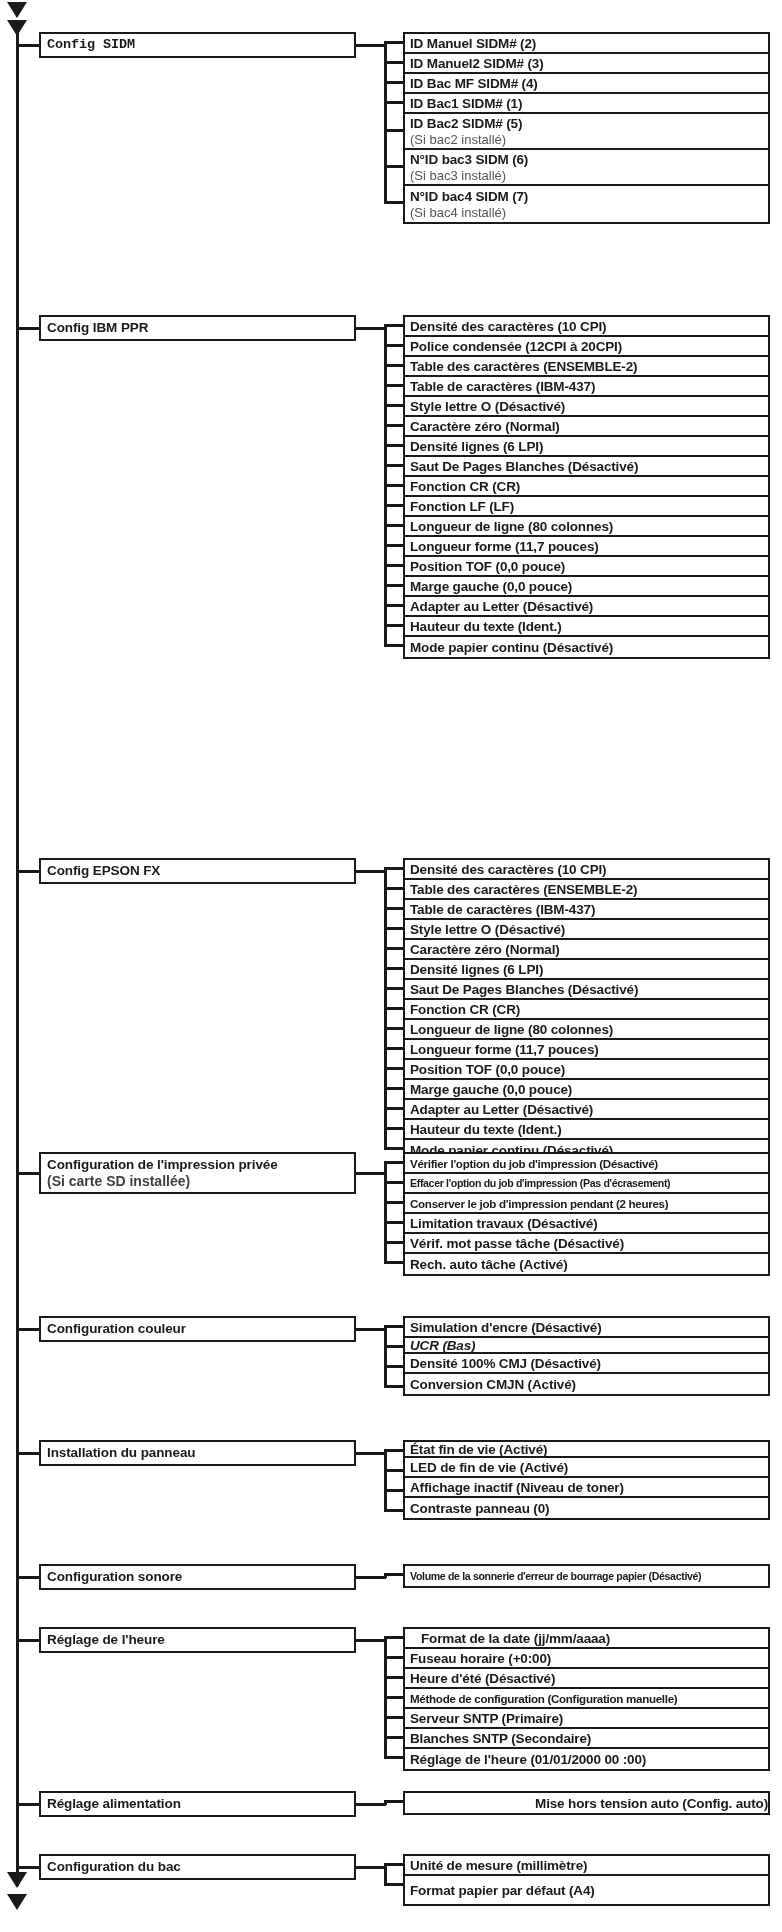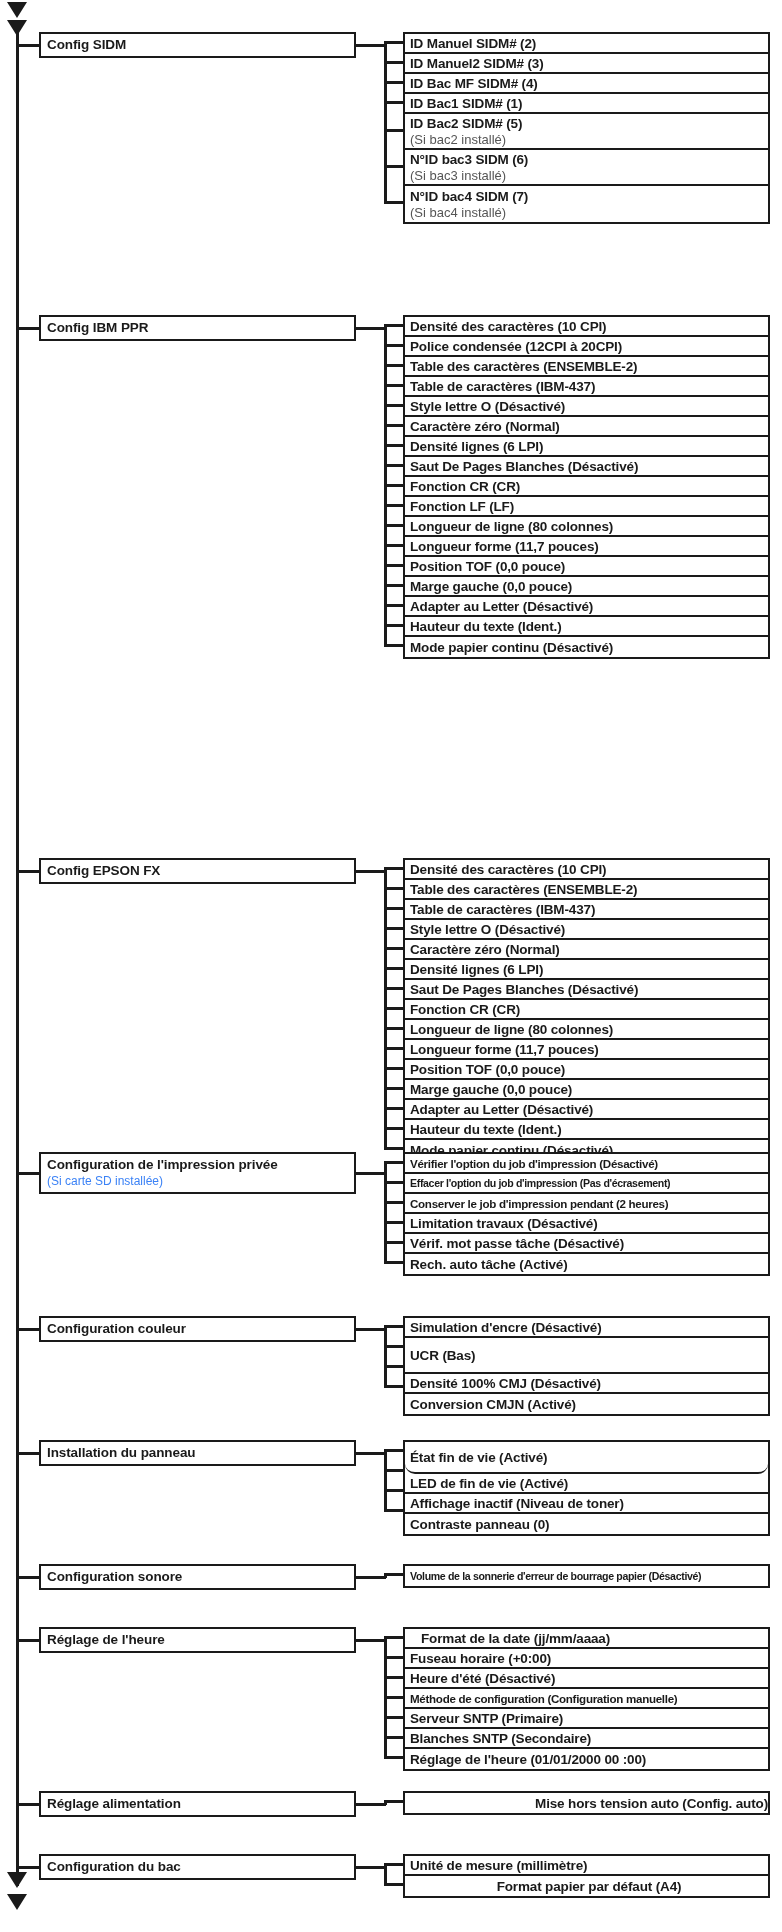--- a/index.html
+++ b/index.html
@@ -71,24 +71,24 @@
     padding: 2px 0 2px 6px;
   }
   .parent-title {
     font-weight: bold;
     font-size: 13.5px;
     line-height: 17px;
     white-space: nowrap;
     letter-spacing: -0.1px;
   }
   .parent-note {
-    font-weight: normal;
-    font-size: 12px;
+    font-weight: bold;
+    font-size: 14px;
     line-height: 16px;
-    color: #3b82f6;
+    color: #404040;
     white-space: nowrap;
   }
 
   
   .bus-lead {
     position: absolute;
     height: 3px;
     background: #1a1a1a;
     left: 354px;
     width: 32px;
@@ -161,21 +161,21 @@
   <div class="arrow-head arrow-top-2"></div>
 
   <div class="spine" id="spine" style="height: 1860px;"></div>
 
   <div class="arrow-head arrow-bot-1"></div>
   <div class="arrow-head arrow-bot-2"></div>
 
   <div id="groups-host">
       <div class="group" style="top: 32px;">
         <div class="parent-stub" style="top: 12px;"></div>
-        <div class="parent-box" style="top: 0px; height: 26px;">
+        <div class="parent-box" style="top: 0px; height: 26px; font-family: Liberation Mono, monospace;">
           <div class="parent-title">Config SIDM</div>
         </div>
         <div class="bus-lead" style="top: 12px;"></div>
         <div class="bus" style="top: 9px; height: 162px;"></div>
         <div class="tick" style="top: 9px;"></div>
         <div class="tick" style="top: 29px;"></div>
         <div class="tick" style="top: 49px;"></div>
         <div class="tick" style="top: 69px;"></div>
         <div class="tick" style="top: 97px;"></div>
         <div class="tick" style="top: 133px;"></div>
@@ -398,21 +398,21 @@
         <div class="bus-lead" style="top: 12px;"></div>
         <div class="bus" style="top: 9px; height: 62px;"></div>
         <div class="tick" style="top: 9px;"></div>
         <div class="tick" style="top: 29px;"></div>
         <div class="tick" style="top: 49px;"></div>
         <div class="tick" style="top: 69px;"></div>
         <div class="children" style="top: 0px;">
           <div class="child-row" style="height: 20px;">
             <div class="child-label">Simulation d'encre (Désactivé)</div>
           </div>
-          <div class="child-row" style="height: 36px;">
+          <div class="child-row" style="height: 16px; font-style: italic;">
             <div class="child-label">UCR (Bas)</div>
           </div>
           <div class="child-row" style="height: 20px;">
             <div class="child-label">Densité 100% CMJ (Désactivé)</div>
           </div>
           <div class="child-row" style="height: 20px;">
             <div class="child-label">Conversion CMJN (Activé)</div>
           </div>
         </div>
       </div>
@@ -421,21 +421,21 @@
         <div class="parent-box" style="top: 0px; height: 26px;">
           <div class="parent-title">Installation du panneau</div>
         </div>
         <div class="bus-lead" style="top: 12px;"></div>
         <div class="bus" style="top: 9px; height: 62px;"></div>
         <div class="tick" style="top: 9px;"></div>
         <div class="tick" style="top: 29px;"></div>
         <div class="tick" style="top: 49px;"></div>
         <div class="tick" style="top: 69px;"></div>
         <div class="children" style="top: 0px;">
-          <div class="child-row" style="height: 32px; border-radius: 10px;">
+          <div class="child-row" style="height: 16px;">
             <div class="child-label">État fin de vie (Activé)</div>
           </div>
           <div class="child-row" style="height: 20px;">
             <div class="child-label">LED de fin de vie (Activé)</div>
           </div>
           <div class="child-row" style="height: 20px;">
             <div class="child-label">Affichage inactif (Niveau de toner)</div>
           </div>
           <div class="child-row" style="height: 20px;">
             <div class="child-label">Contraste panneau (0)</div>
@@ -514,19 +514,19 @@
           <div class="parent-title">Configuration du bac</div>
         </div>
         <div class="bus-lead" style="top: 12px;"></div>
         <div class="bus" style="top: 9px; height: 22px;"></div>
         <div class="tick" style="top: 9px;"></div>
         <div class="tick" style="top: 29px;"></div>
         <div class="children" style="top: 0px;">
           <div class="child-row" style="height: 20px;">
             <div class="child-label">Unité de mesure (millimètre)</div>
           </div>
-          <div class="child-row" style="height: 20px; text-align: center;">
+          <div class="child-row" style="height: 28px;">
             <div class="child-label">Format papier par défaut (A4)</div>
           </div>
         </div>
       </div>
     </div>
 </div>
 
 </body></html>

